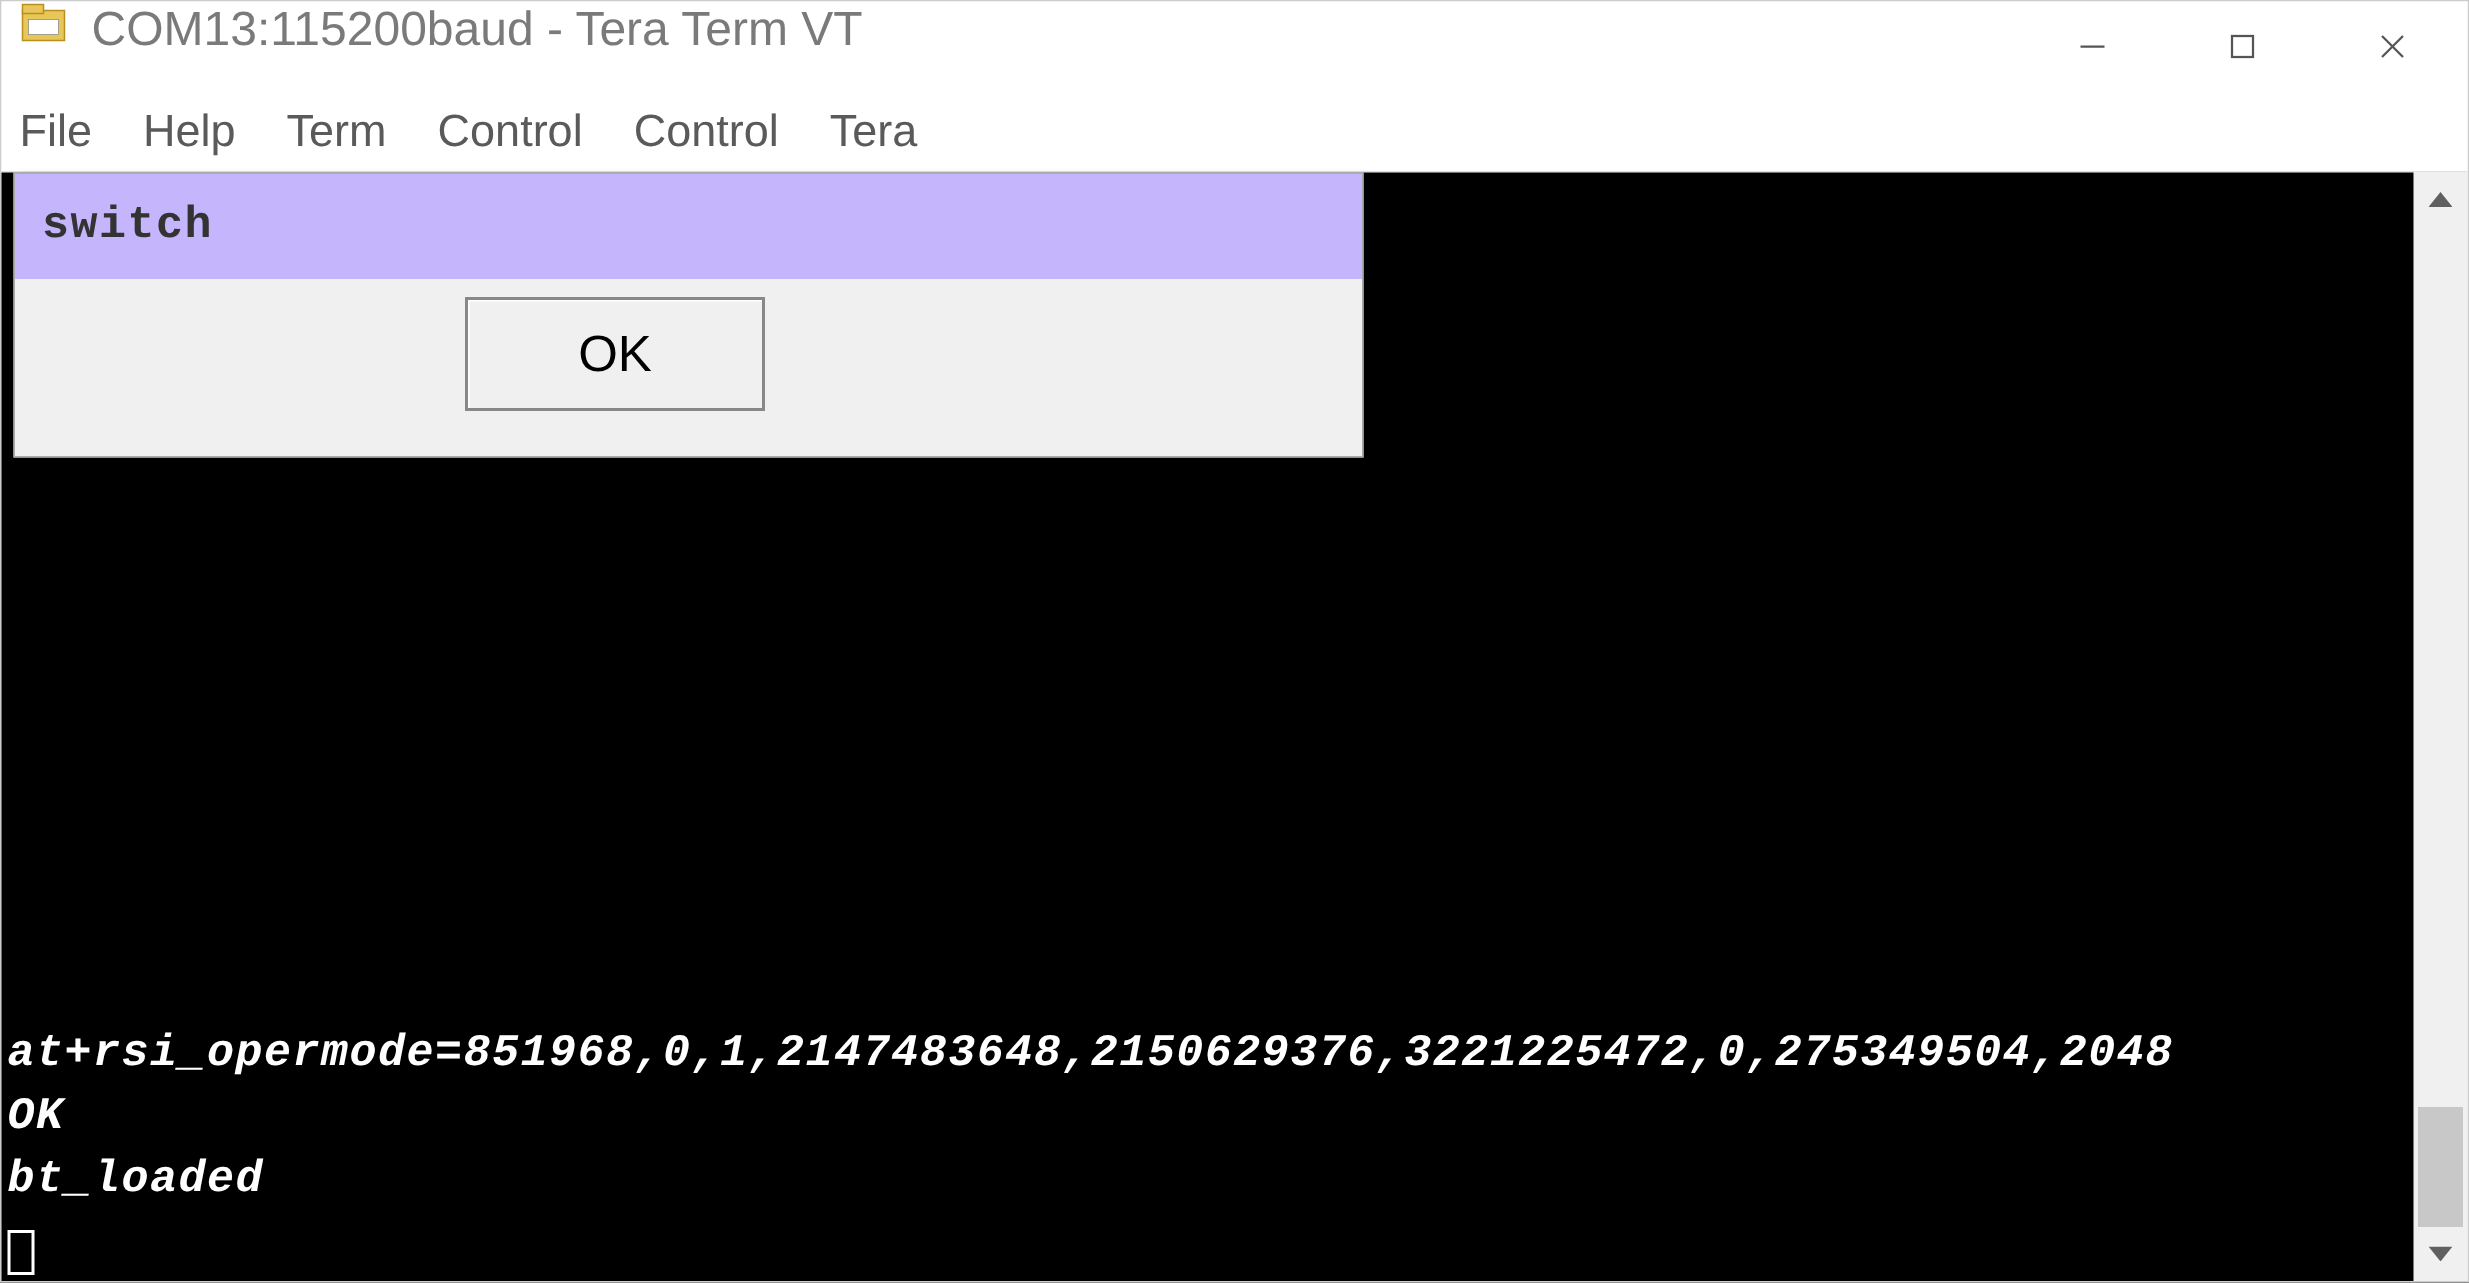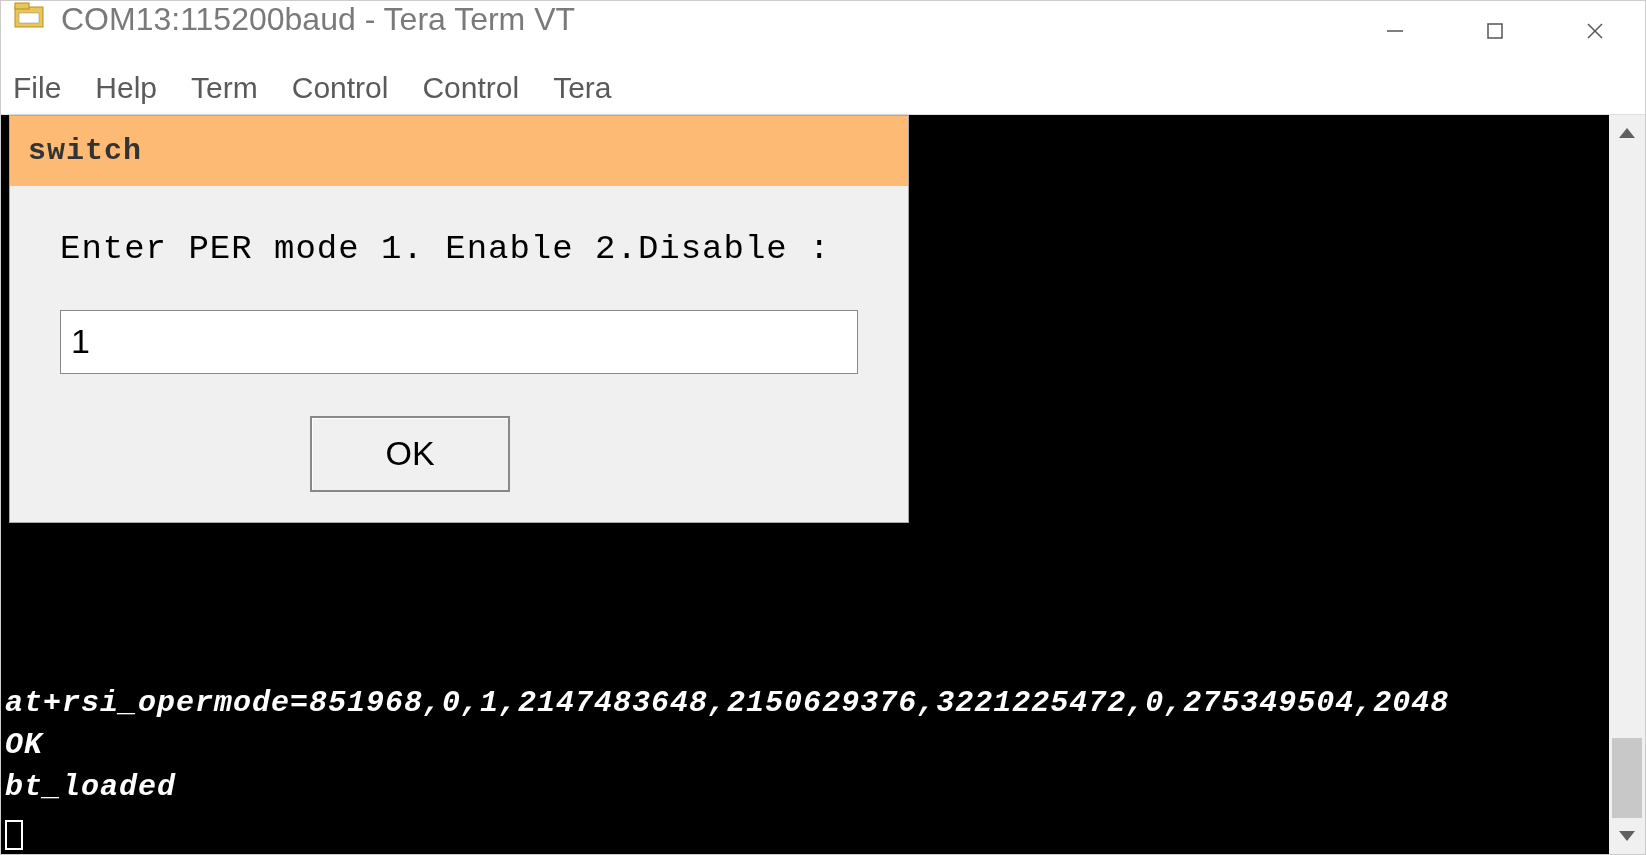--- a/index.html
+++ b/index.html
@@ -133,21 +133,21 @@
     .dialog {
       position: absolute;
       top: 0;
       left: 8px;
       width: 900px;
       background: #f0f0f0;
       border: 1px solid #aaa;
       box-shadow: 2px 2px 6px rgba(0,0,0,0.2);
     }
     .dialog-titlebar {
-      background: #fdba74;
+      background: #c4b5fd;
       padding: 14px 18px;
       font-size: 30px;
       color: #333;
     }
     .dialog-body {
       padding: 40px 50px 30px 50px;
     }
     .dialog-prompt {
       font-size: 34px;
       color: #000;
@@ -225,24 +225,20 @@
     <div class="terminal">
       <div class="terminal-content">
         <div class="terminal-line">at+rsi_opermode=851968,0,1,2147483648,2150629376,3221225472,0,275349504,2048</div>
         <div class="terminal-line">OK</div>
         <div class="terminal-line">bt_loaded</div>
         <div class="terminal-line"><span class="cursor-block"></span></div>
       </div>
 
       <div class="dialog">
         <div class="dialog-titlebar">switch</div>
-        <div class="dialog-body">
-          <div class="dialog-prompt">Enter PER mode 1. Enable 2.Disable :</div>
-          <input type="text" class="dialog-input" value="1" style="">
-        </div>
         <div class="dialog-buttons">
           <button class="dialog-ok">OK</button>
         </div>
       </div>
     </div>
 
     <div class="scrollbar">
       <div class="scroll-arrow">
         <svg width="16" height="10" viewBox="0 0 16 10">
             <path d="M0 10 L8 0 L16 10 Z" fill="#606060"></path>

